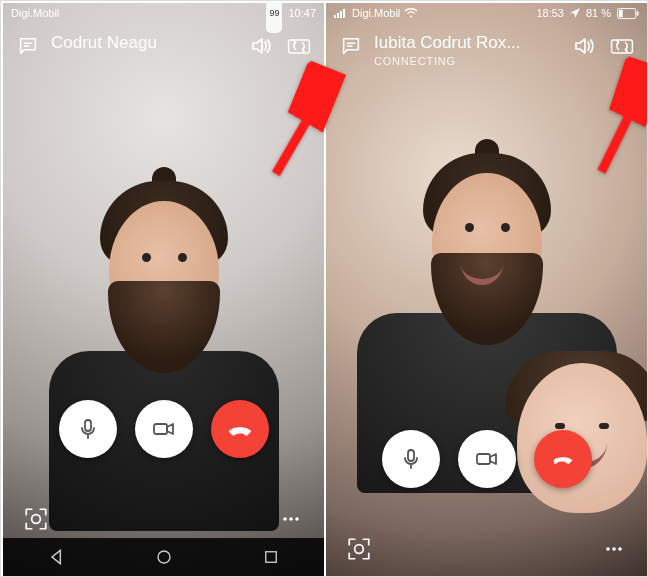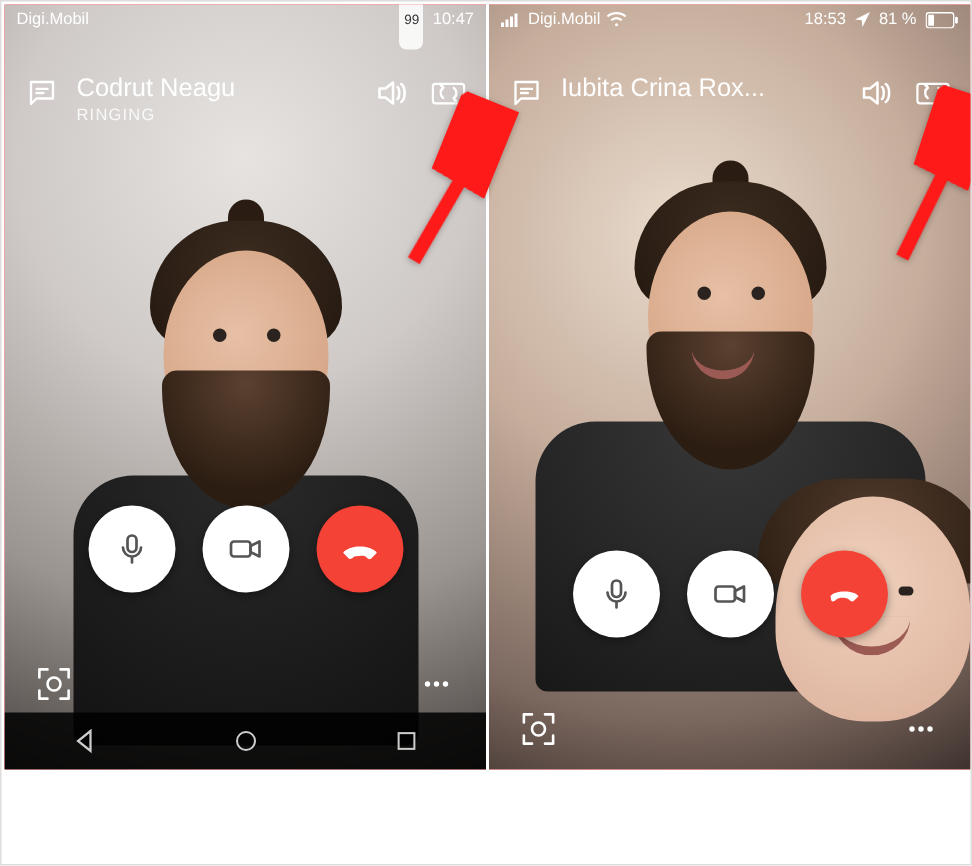--- a/index.html
+++ b/index.html
@@ -15,23 +15,23 @@
   .phones {
     display: flex;
     width: 648px;
     height: 577px;
     padding: 2px;
     gap: 2px;
   }
   .phone {
     position: relative;
     flex: 1;
-    height: 510px;
+    height: 573px;
     overflow: hidden;
-    background: #ef4444;
+    background: #3b82f6;
   }
   .statusbar {
     position: absolute;
     top: 0; left: 0; right: 0;
     height: 20px;
     display: flex;
     justify-content: space-between;
     align-items: center;
     padding: 0 8px;
     font-size: 11px;
@@ -51,21 +51,21 @@
     position: absolute; inset: 0;
     background:
       radial-gradient(circle at 50% 20%, #e6e3e1 0%, #cfcac7 35%, #9a9490 70%, #4a4542 100%);
   }
   .phone.ios .videobg {
     background:
       radial-gradient(circle at 40% 30%, #e9dccd 0%, #c6ad9c 40%, #7a675e 80%, #3e322d 100%);
   }
   .topbar {
     position: absolute;
-    top: 38px; left: 0; right: 0;
+    top: 22px; left: 0; right: 0;
     display: flex;
     align-items: flex-start;
     padding: 8px 12px;
     gap: 10px;
     color: #fff;
     z-index: 15;
   }
   .chat-icon, .speaker-icon, .switch-cam-icon {
     width: 26px; height: 26px; display: flex; align-items: center; justify-content: center;
   }
@@ -204,21 +204,20 @@
 
     <div class="topbar">
       <div class="chat-icon">
         <svg width="22" height="22" viewBox="0 0 24 24" fill="none" stroke="#fff" stroke-width="1.7" stroke-linejoin="round">
             <path d="M4 4h16v12H8l-4 4V4z"></path>
             <path d="M8 9h8M8 12h5" stroke-linecap="round"></path>
           </svg>
       </div>
       <div class="contact">
         <div class="contact-name">Codrut Neagu</div>
-        <div class="contact-status">RINGING</div>
       </div>
       <div class="right-icons">
         <div class="speaker-icon">
           <svg width="24" height="24" viewBox="0 0 24 24" fill="none" stroke="#fff" stroke-width="1.7" stroke-linecap="round" stroke-linejoin="round">
               <path d="M4 9v6h4l5 4V5L8 9H4z" fill="none"></path>
               <path d="M16 8c1.5 1 1.5 7 0 8"></path>
               <path d="M18.5 6c3 2 3 10 0 12"></path>
             </svg>
         </div>
         <div class="switch-cam-icon">
@@ -344,21 +343,22 @@
     </div>
 
     <div class="topbar">
       <div class="chat-icon">
         <svg width="22" height="22" viewBox="0 0 24 24" fill="none" stroke="#fff" stroke-width="1.7" stroke-linejoin="round">
             <path d="M4 4h16v12H8l-4 4V4z"></path>
             <path d="M8 9h8M8 12h5" stroke-linecap="round"></path>
           </svg>
       </div>
       <div class="contact">
-        <div class="contact-name">Iubita Crina Rox...</div>
+        <div class="contact-name">Iubita Codrut Rox...</div>
+        <div class="contact-status">CONNECTING</div>
       </div>
       <div class="right-icons">
         <div class="speaker-icon">
           <svg width="24" height="24" viewBox="0 0 24 24" fill="none" stroke="#fff" stroke-width="1.7" stroke-linecap="round" stroke-linejoin="round">
               <path d="M4 9v6h4l5 4V5L8 9H4z"></path>
               <path d="M16 8c1.5 1 1.5 7 0 8"></path>
               <path d="M18.5 6c3 2 3 10 0 12"></path>
             </svg>
         </div>
         <div class="switch-cam-icon">

